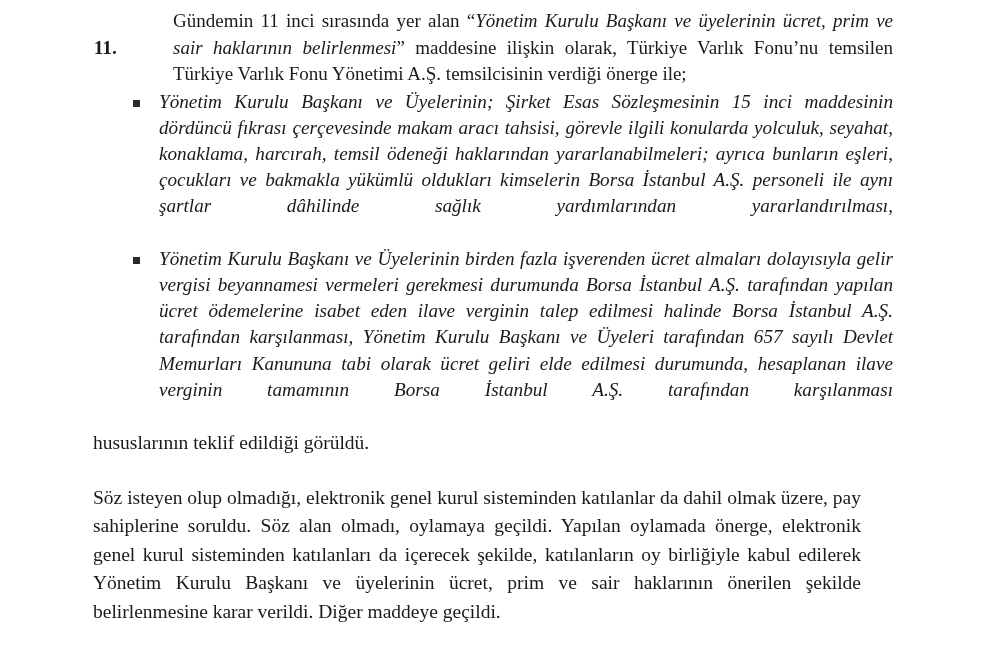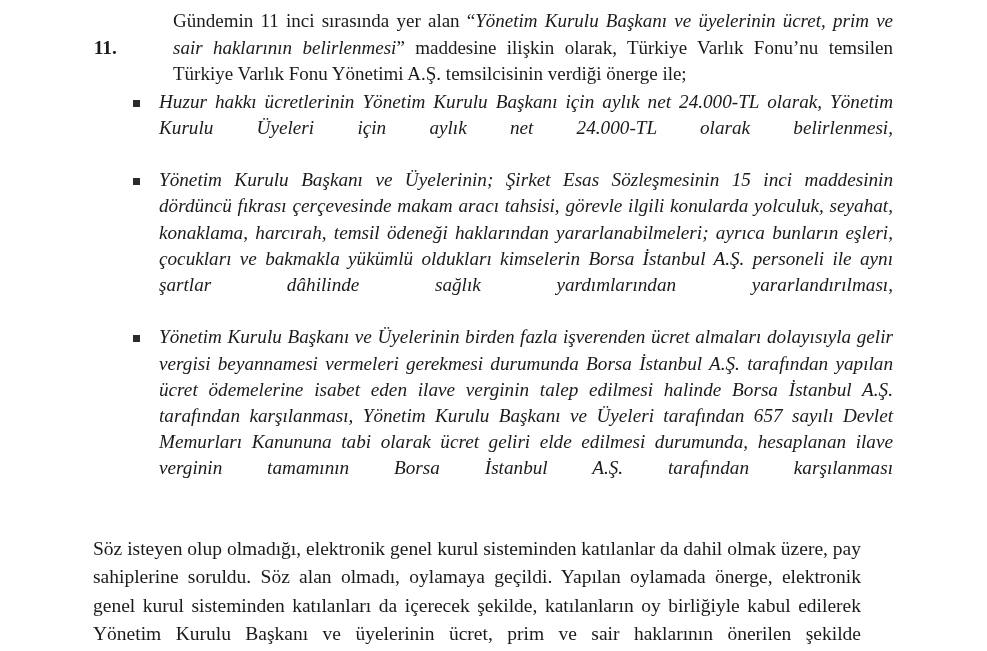--- a/index.html
+++ b/index.html
@@ -121,41 +121,36 @@
 <div class="page">
   <div class="doc-body">
 
     <div class="clause">
       <div class="clause-number">11.</div>
       <div class="clause-text"><span>Gündemin 11 inci sırasında yer alan “</span><span class="it">Yönetim Kurulu Başkanı ve üyelerinin ücret, prim ve sair haklarının belirlenmesi</span><span>” maddesine ilişkin olarak, Türkiye Varlık Fonu’nu temsilen Türkiye Varlık Fonu Yönetimi A.Ş. temsilcisinin verdiği önerge ile;</span></div>
     </div>
 
     <div class="bullets">
 
-      <div class="bullet-row">
-        <div class="bullet-marker">
-            <span class="sq"></span>
-          </div>
-        <div class="bullet-text">Huzur hakkı ücretlerinin Yönetim Kurulu Başkanı için aylık net 24.000-TL olarak, Yönetim Kurulu Üyeleri için aylık net 24.000-TL olarak belirlenmesi,</div>
-      </div>
 
 
       <div class="bullet-row">
         <div class="bullet-marker">
             <span class="sq"></span>
           </div>
         <div class="bullet-text">Yönetim Kurulu Başkanı ve Üyelerinin; Şirket Esas Sözleşmesinin 15 inci maddesinin dördüncü fıkrası çerçevesinde makam aracı tahsisi, görevle ilgili konularda yolculuk, seyahat, konaklama, harcırah, temsil ödeneği haklarından yararlanabilmeleri; ayrıca bunların eşleri, çocukları ve bakmakla yükümlü oldukları kimselerin Borsa İstanbul A.Ş. personeli ile aynı şartlar dâhilinde sağlık yardımlarından yararlandırılması,</div>
       </div>
 
       <div class="bullet-row">
         <div class="bullet-marker">
             <span class="sq"></span>
           </div>
         <div class="bullet-text">Yönetim Kurulu Başkanı ve Üyelerinin birden fazla işverenden ücret almaları dolayısıyla gelir vergisi beyannamesi vermeleri gerekmesi durumunda Borsa İstanbul A.Ş. tarafından yapılan ücret ödemelerine isabet eden ilave verginin talep edilmesi halinde Borsa İstanbul A.Ş. tarafından karşılanması, Yönetim Kurulu Başkanı ve Üyeleri tarafından 657 sayılı Devlet Memurları Kanununa tabi olarak ücret geliri elde edilmesi durumunda, hesaplanan ilave verginin tamamının Borsa İstanbul A.Ş. tarafından karşılanması</div>
       </div>
 
     </div>
 
+    <div class="clause-tail">hususlarının teklif edildiği görüldü.</div>
 
     <div class="closing">Söz isteyen olup olmadığı, elektronik genel kurul sisteminden katılanlar da dahil olmak üzere, pay sahiplerine soruldu. Söz alan olmadı, oylamaya geçildi. Yapılan oylamada önerge, elektronik genel kurul sisteminden katılanları da içerecek şekilde, katılanların oy birliğiyle kabul edilerek Yönetim Kurulu Başkanı ve üyelerinin ücret, prim ve sair haklarının önerilen şekilde belirlenmesine karar verildi. Diğer maddeye geçildi.</div>
 
   </div>
 </div>
 
 </body></html>

